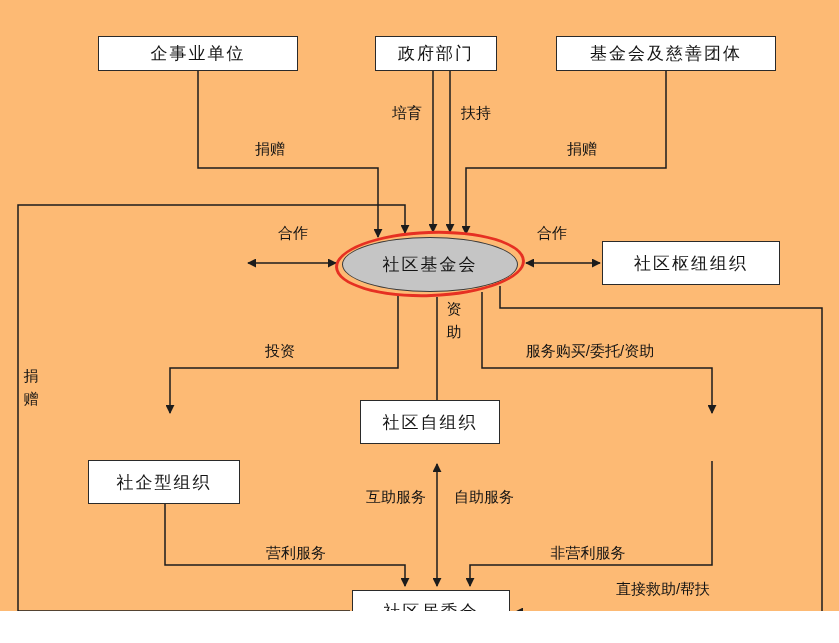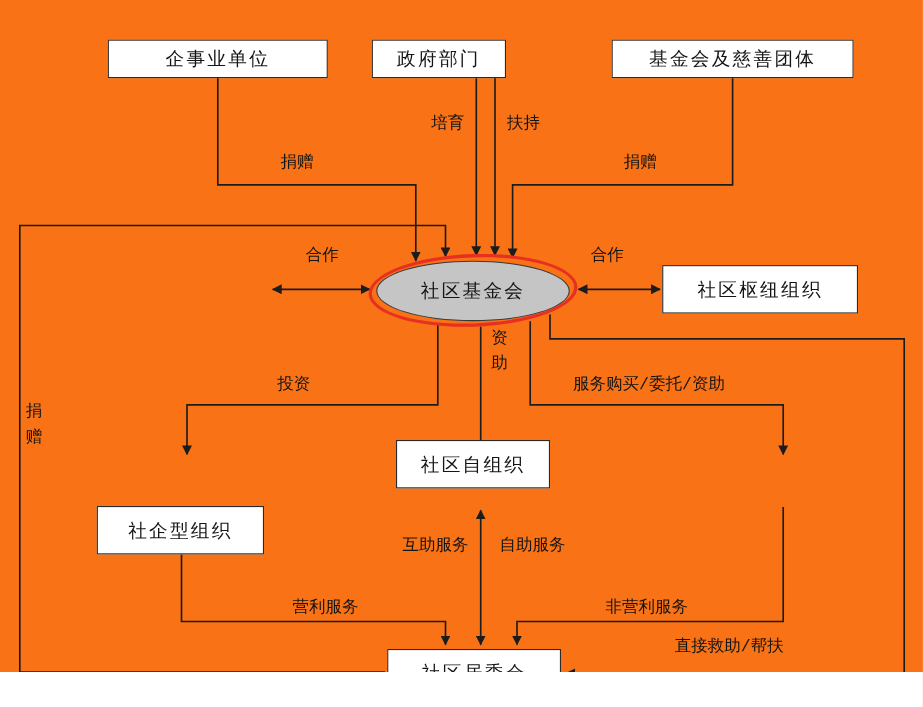--- a/index.html
+++ b/index.html
@@ -1,21 +1,21 @@
 <!DOCTYPE html>
 <html><head>
 <meta charset="utf-8">
 <style>
   * { margin:0; padding:0; box-sizing:border-box; }
   html,body { background:#ffffff; }
   .canvas {
     position:relative;
     width:839px; height:611px;
-    background:#f97316;
-    font-family:Liberation Mono, monospace;
+    background:#fdba74;
+    font-family:Liberation Sans, sans-serif;
     color:#141414;
     overflow:hidden;
   }
   .edges { position:absolute; left:0; top:0; width:839px; height:643px; }
   .edges polyline { fill:none; stroke:#1c1c1c; stroke-width:1.5; }
   .node {
     position:absolute;
     display:flex; align-items:center; justify-content:center;
     background:#ffffff;
     border:1.5px solid #2a2a2a;
@@ -118,21 +118,21 @@
     </g>
 
     <g>
       <polyline points="712,461 712,565 470,565 470,586" marker-end="url(#arr)"></polyline>
     </g>
   </svg>
 
   <div class="node" style="left:98px; top:36px; width:200px; height:35px;">
     <span>企事业单位</span>
   </div>
-  <div class="node" style="left:338px; top:36px; width:122px; height:35px;">
+  <div class="node" style="left:375px; top:36px; width:122px; height:35px;">
     <span>政府部门</span>
   </div>
   <div class="node" style="left:556px; top:36px; width:220px; height:35px;">
     <span>基金会及慈善团体</span>
   </div>
 
 
   <div class="ellipse-gray">
     <span>社区基金会</span>
   </div>
@@ -152,21 +152,21 @@
   <div class="node" style="left:352px; top:590px; width:158px; height:42px;">
     <span>社区居委会</span>
   </div>
 
   <div class="elabel" style="left:270px; top:149px;">捐赠</div>
   <div class="elabel" style="left:407px; top:113px;">培育</div>
   <div class="elabel" style="left:476px; top:113px;">扶持</div>
   <div class="elabel" style="left:582px; top:149px;">捐赠</div>
   <div class="elabel" style="left:293px; top:233px;">合作</div>
   <div class="elabel" style="left:552px; top:233px;">合作</div>
-  <div class="elabel" style="left:267px; top:351px;">投资</div>
+  <div class="elabel" style="left:280px; top:351px;">投资</div>
   <div class="elabel vertical" style="left:455px; top:320px;">资助</div>
   <div class="elabel" style="left:590px; top:351px;">服务购买/委托/资助</div>
   <div class="elabel vertical" style="left:32px; top:387px;">捐赠</div>
   <div class="elabel" style="left:396px; top:497px;">互助服务</div>
   <div class="elabel" style="left:484px; top:497px;">自助服务</div>
   <div class="elabel" style="left:296px; top:553px;">营利服务</div>
   <div class="elabel" style="left:588px; top:553px;">非营利服务</div>
   <div class="elabel" style="left:663px; top:589px;">直接救助/帮扶</div>
 
 </div>

